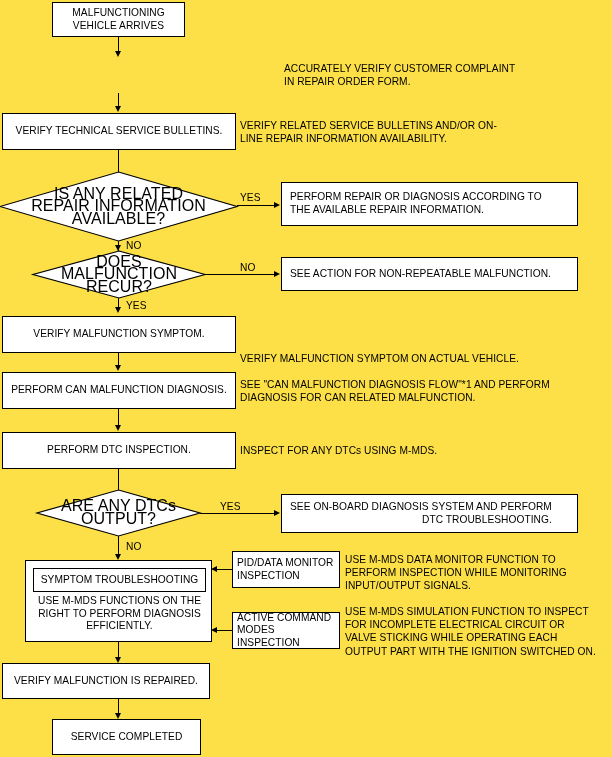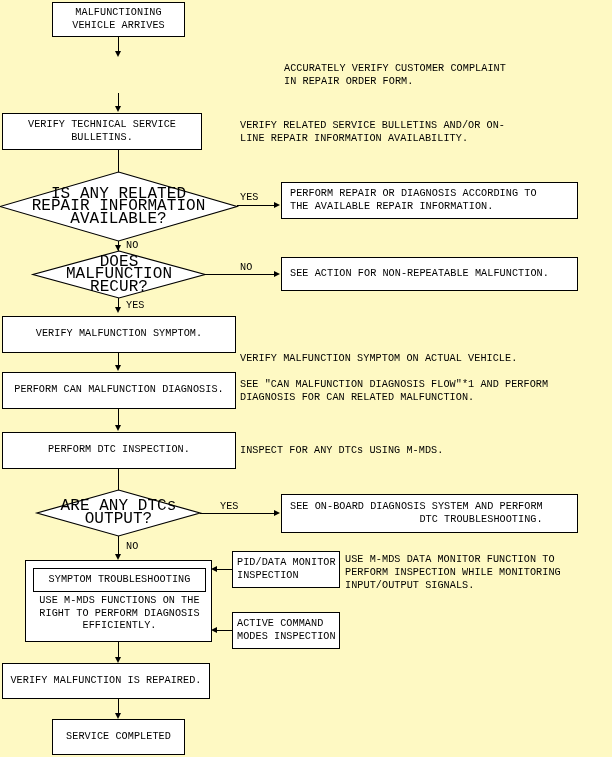--- a/index.html
+++ b/index.html
@@ -4,22 +4,22 @@
 <style>
   html, body {
     margin: 0;
     padding: 0;
     background: #ffffff;
   }
   #canvas {
     position: relative;
     width: 612px;
     height: 757px;
-    background: #fef9c3;
-    font-family: Liberation Mono, monospace;
+    background: #fde047;
+    font-family: Liberation Sans, sans-serif;
     overflow: hidden;
   }
   .node {
     position: absolute;
     box-sizing: border-box;
     border: 1px solid #000000;
     background: #ffffff;
     display: flex;
     align-items: center;
     justify-content: center;
@@ -144,42 +144,42 @@
 
   <div class="conn v" style="left:118px; top:37px; height:15px;"></div>
   <div class="arrow-down" style="left:115px; top:51px;"></div>
 
   <div class="annot" style="left:240px; top:62px; width:366px;margin-left:44px;">ACCURATELY VERIFY CUSTOMER COMPLAINT
 IN REPAIR ORDER FORM.</div>
 
   <div class="conn v" style="left:118px; top:93px; height:14px;"></div>
   <div class="arrow-down" style="left:115px; top:106px;"></div>
 
-  <div class="node" style="left:2px; top:113px; width:200px; height:37px;">
+  <div class="node" style="left:2px; top:113px; width:234px; height:37px;">
     <span>VERIFY TECHNICAL SERVICE BULLETINS.</span>
   </div>
   <div class="annot" style="left:240px; top:119px; width:366px;">VERIFY RELATED SERVICE BULLETINS AND/OR ON-
 LINE REPAIR INFORMATION AVAILABILITY.</div>
 
   <div class="conn v" style="left:118px; top:150px; height:22px;"></div>
 
   <div class="diamond-wrap" style="left:0px; top:172px; width:237px; height:69px;">
     <svg width="237" height="69" viewBox="0 0 237 69">
       <polygon points="118.5,0 237,34.5 118.5,69 0,34.5" fill="#ffffff" stroke="#000000" stroke-width="1.2"></polygon>
     </svg>
     <div class="diamond-text">IS ANY RELATED
 REPAIR INFORMATION
 AVAILABLE?</div>
   </div>
 
   <div class="conn h" style="left:237px; top:205px; width:38px;"></div>
   <div class="arrow-right" style="left:274px; top:202px;"></div>
   <div class="branch-label" style="left:240px; top:192px;">YES</div>
 
-  <div class="node left-align" style="left:281px; top:182px; width:297px; height:37px;">
+  <div class="node left-align" style="left:281px; top:182px; width:297px; height:44px;">
     <span class="stacked-text" style="position:static; text-align:left;">PERFORM REPAIR OR DIAGNOSIS ACCORDING TO
 THE AVAILABLE REPAIR INFORMATION.</span>
   </div>
 
   <div class="conn v" style="left:118px; top:241px; height:10px;"></div>
   <div class="arrow-down" style="left:115px; top:245px;"></div>
   <div class="branch-label" style="left:126px; top:240px;">NO</div>
 
   <div class="diamond-wrap" style="left:33px; top:251px; width:172px; height:47px;">
     <svg width="172" height="47" viewBox="0 0 172 47">
@@ -265,28 +265,32 @@
   <div class="annot" style="left:345px; top:553px; width:266px;">USE M-MDS DATA MONITOR FUNCTION TO
 PERFORM INSPECTION WHILE MONITORING
 INPUT/OUTPUT SIGNALS.</div>
 
   <div class="node left-align tight" style="left:232px; top:612px; width:108px; height:37px;">
     <span class="stacked-text" style="position:static; text-align:left;">ACTIVE COMMAND
 MODES INSPECTION</span>
   </div>
   <div class="conn h" style="left:216px; top:630px; width:16px;"></div>
   <div class="arrow-left" style="left:211px; top:627px;"></div>
+  <div class="annot" style="left:345px; top:605px; width:266px;">USE M-MDS SIMULATION FUNCTION TO INSPECT
+FOR INCOMPLETE ELECTRICAL CIRCUIT OR
+VALVE STICKING WHILE OPERATING EACH
+OUTPUT PART WITH THE IGNITION SWITCHED ON.</div>
 
   <div class="conn v" style="left:118px; top:642px; height:18px;"></div>
   <div class="arrow-down" style="left:115px; top:657px;"></div>
 
   <div class="node" style="left:2px; top:663px; width:208px; height:36px;">
     <span>VERIFY MALFUNCTION IS REPAIRED.</span>
   </div>
 
   <div class="conn v" style="left:118px; top:699px; height:18px;"></div>
   <div class="arrow-down" style="left:115px; top:713px;"></div>
 
-  <div class="node" style="left:52px; top:719px; width:133px; height:36px;">
+  <div class="node" style="left:52px; top:719px; width:149px; height:36px;">
     <span>SERVICE COMPLETED</span>
   </div>
 
 </div>
 
 </body></html>

